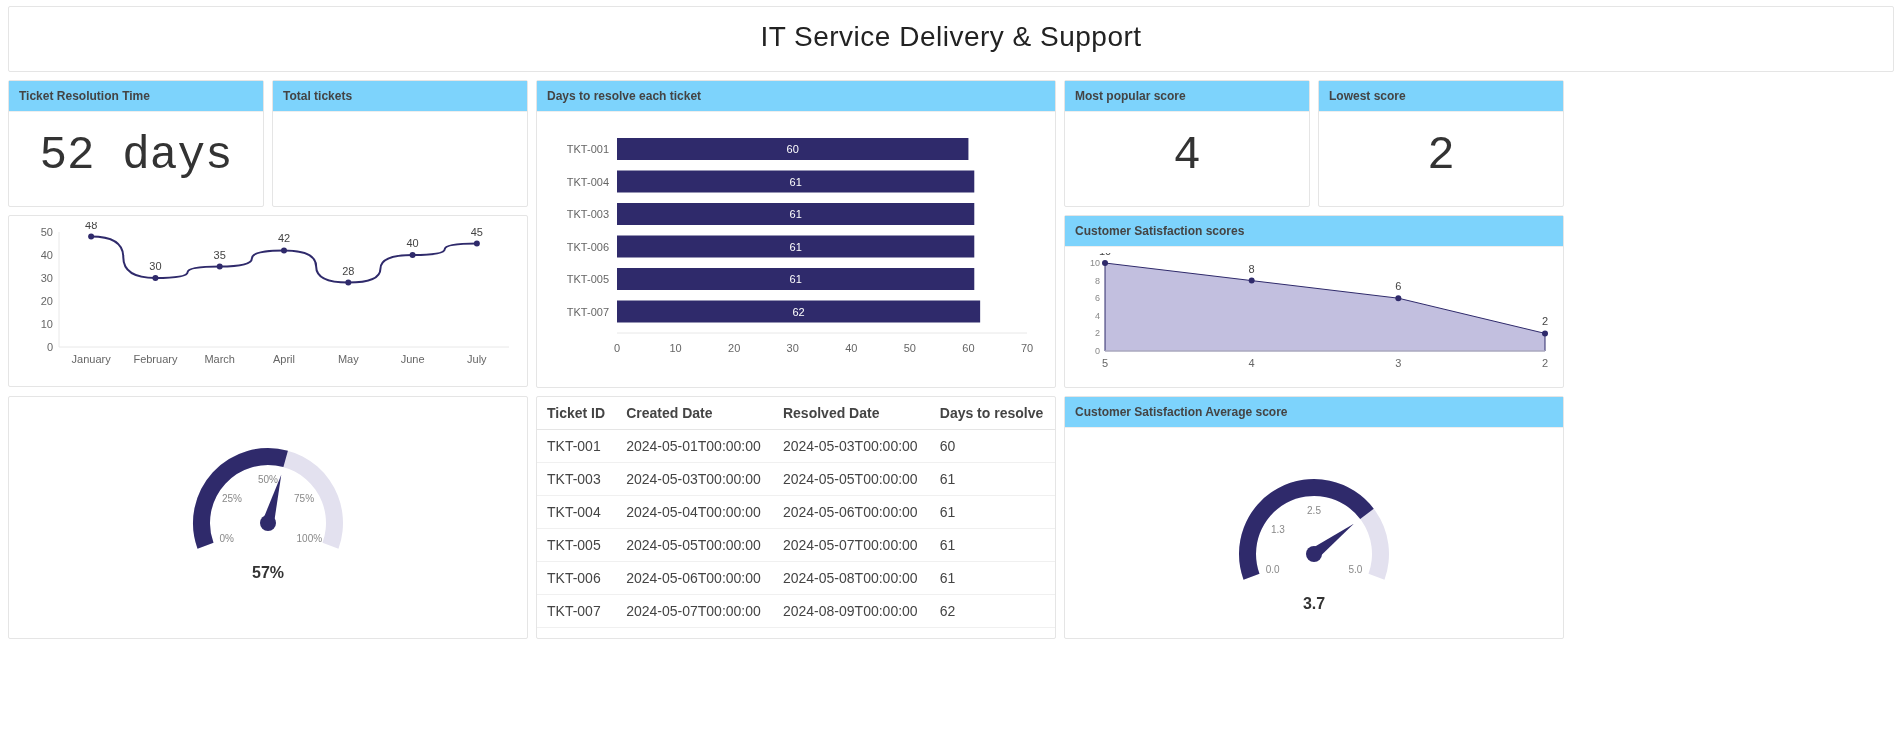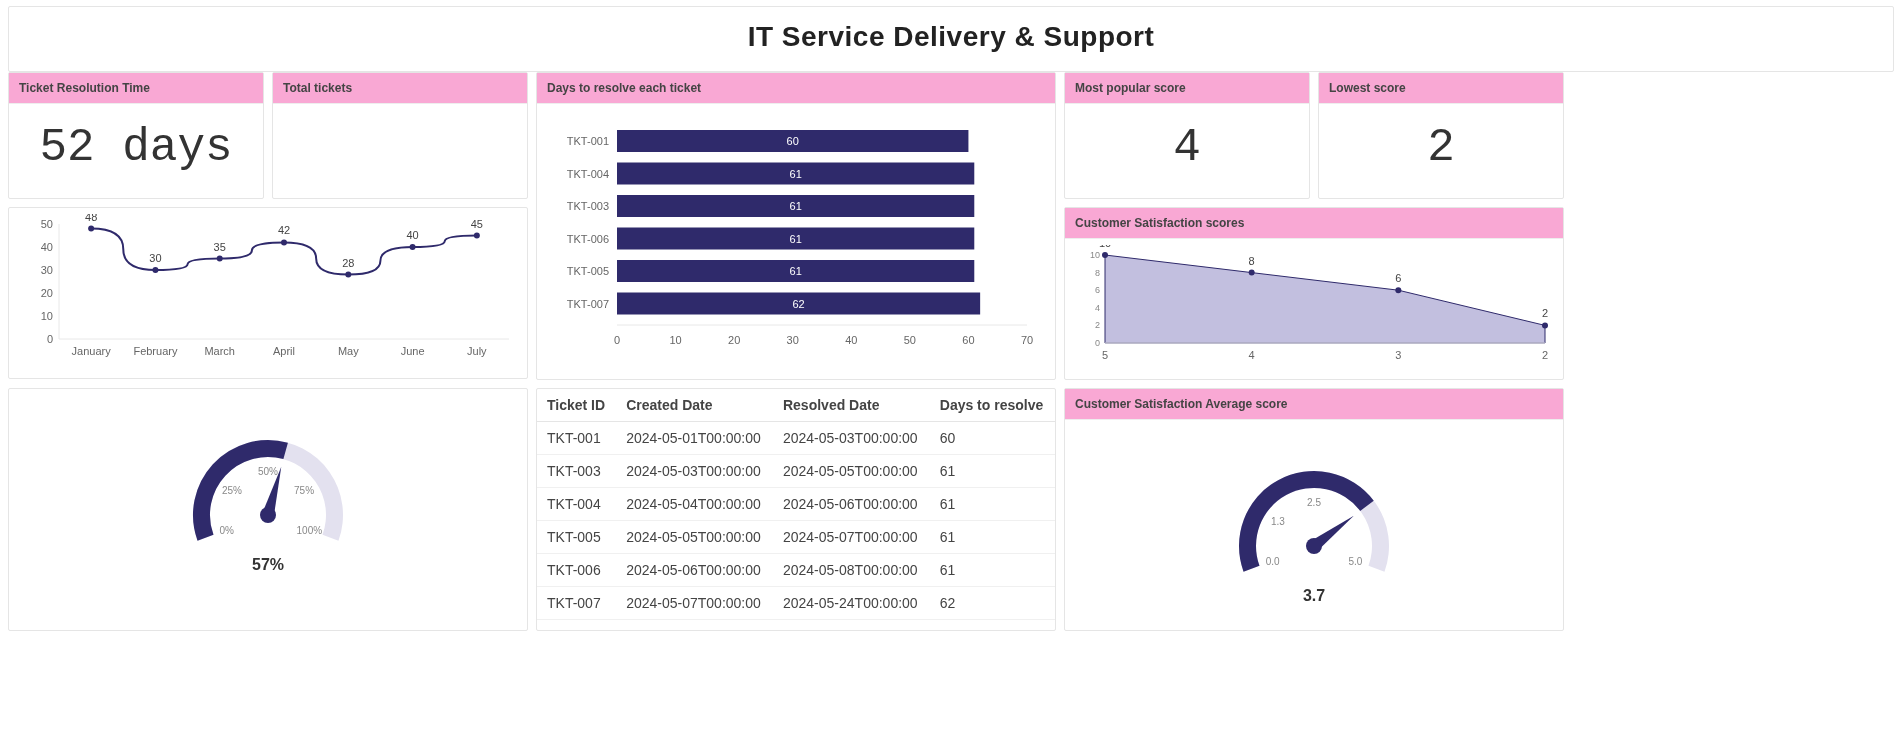--- a/index.html
+++ b/index.html
@@ -11,41 +11,42 @@
     padding: 6px 8px;
   }
   .card {
     border: 1px solid #e5e5e5;
     background: #fff;
     border-radius: 2px;
   }
   .header {
     text-align: center;
     font-size: 28px;
-    font-weight: 700;
+    font-weight: 400;
     letter-spacing: 0.5px;
     padding: 14px 8px 18px;
     color: #222;
+    margin-bottom: 8px;
   }
   .grid {
     display: grid;
     grid-template-columns: 520px 520px 500px;
     grid-template-rows: auto auto;
     gap: 8px;
     justify-content: start;
   }
   .col { display: flex; flex-direction: column; gap: 8px; }
   .row { display: flex; gap: 8px; }
   .kpi-title {
     font-size: 12px;
     font-weight: 600;
     color: #444;
     padding: 8px 10px;
     border-bottom: 1px solid #eee;
-    background: #f9a8d4;
+    background: #7dd3fc;
   }
   .big-num {
     font-size: 46px;
     text-align: center;
     color: #333;
     font-weight: 400;
     padding: 18px 0 24px;
     font-family: Liberation Mono, monospace;
   }
   .chart-box { padding: 6px 10px 10px; }
@@ -238,21 +239,21 @@
           </tr>
           <tr>
             <td>TKT-006</td>
             <td>2024-05-06T00:00:00</td>
             <td>2024-05-08T00:00:00</td>
             <td>61</td>
           </tr>
           <tr>
             <td>TKT-007</td>
             <td>2024-05-07T00:00:00</td>
-            <td>2024-05-24T00:00:00</td>
+            <td>2024-08-09T00:00:00</td>
             <td>62</td>
           </tr>
         </tbody>
       </table>
   </div>
 
   <div class="card">
     <div class="kpi-title">Customer Satisfaction Average score</div>
     <div class="chart-box" style="text-align:center"><svg id="svg-gauge2" width="300" height="190">
           <path d="M 79.52305344105687 145.65151074942514 A 75 75 0 1 1 220.47694655894313 145.65151074942514 L 204.50217200558268 139.8371683128888 A 58 58 0 1 0 95.49782799441732 139.8371683128888 Z" fill="#e3e1ef"></path>

